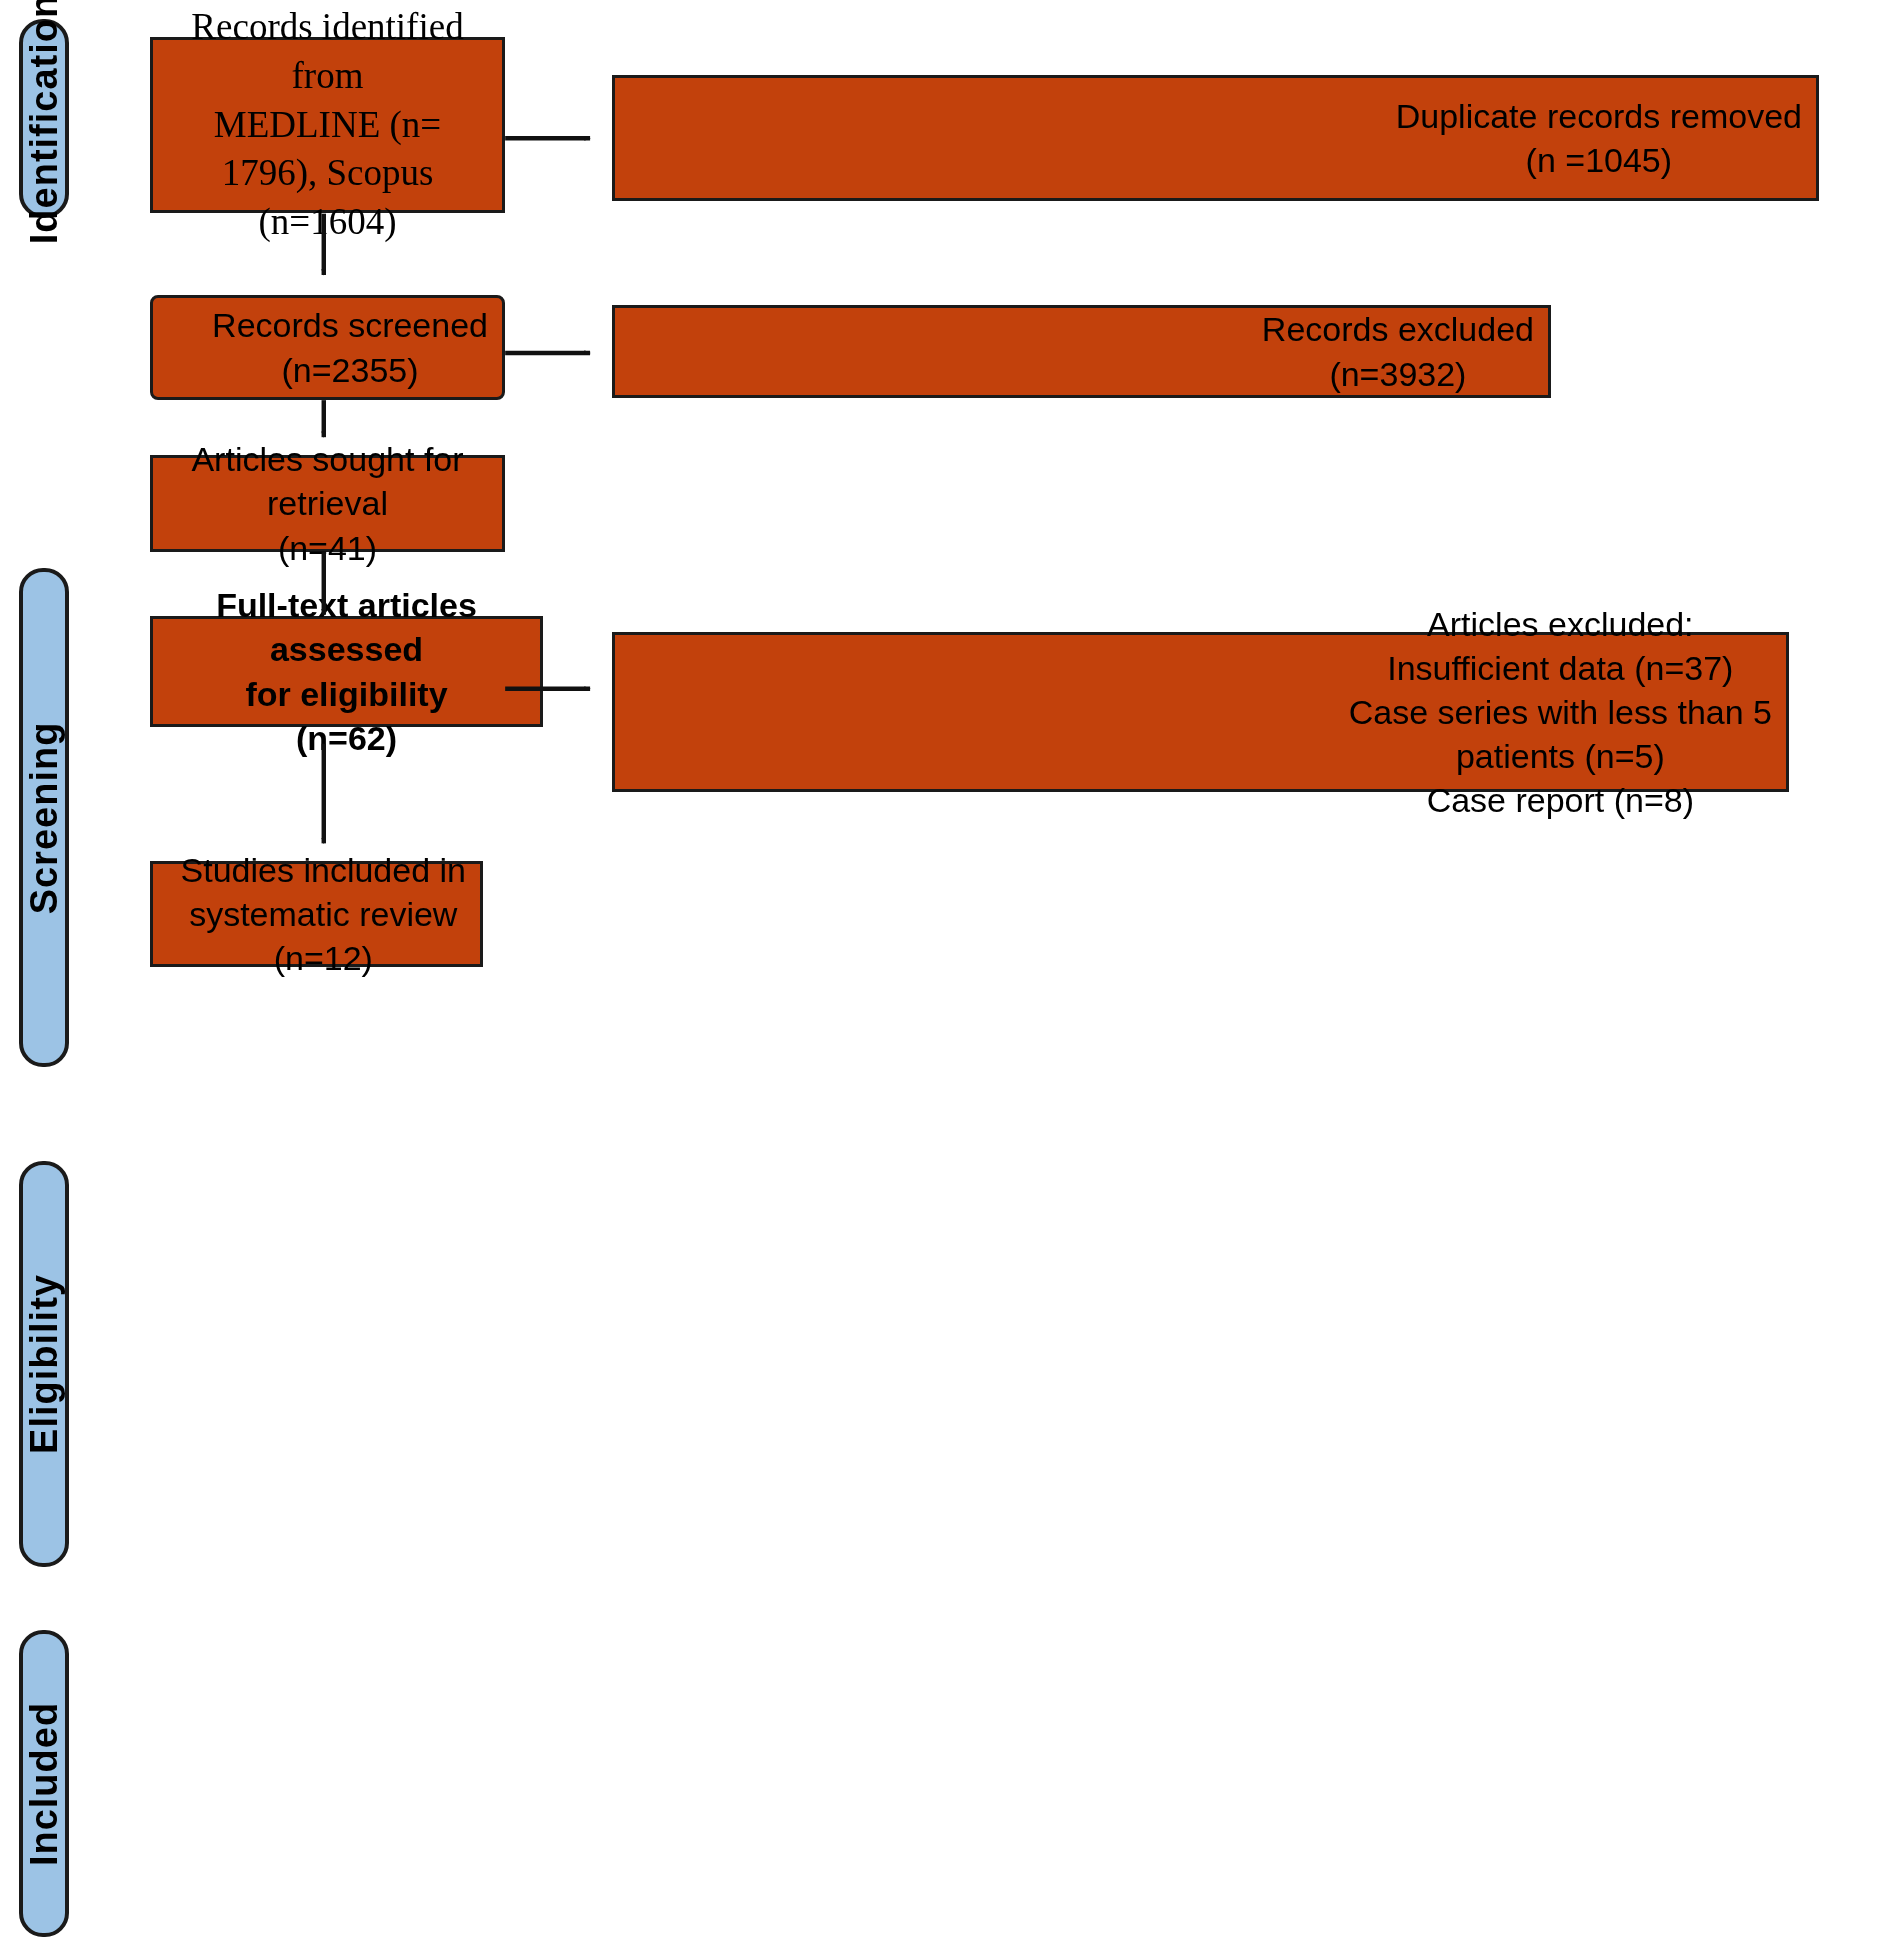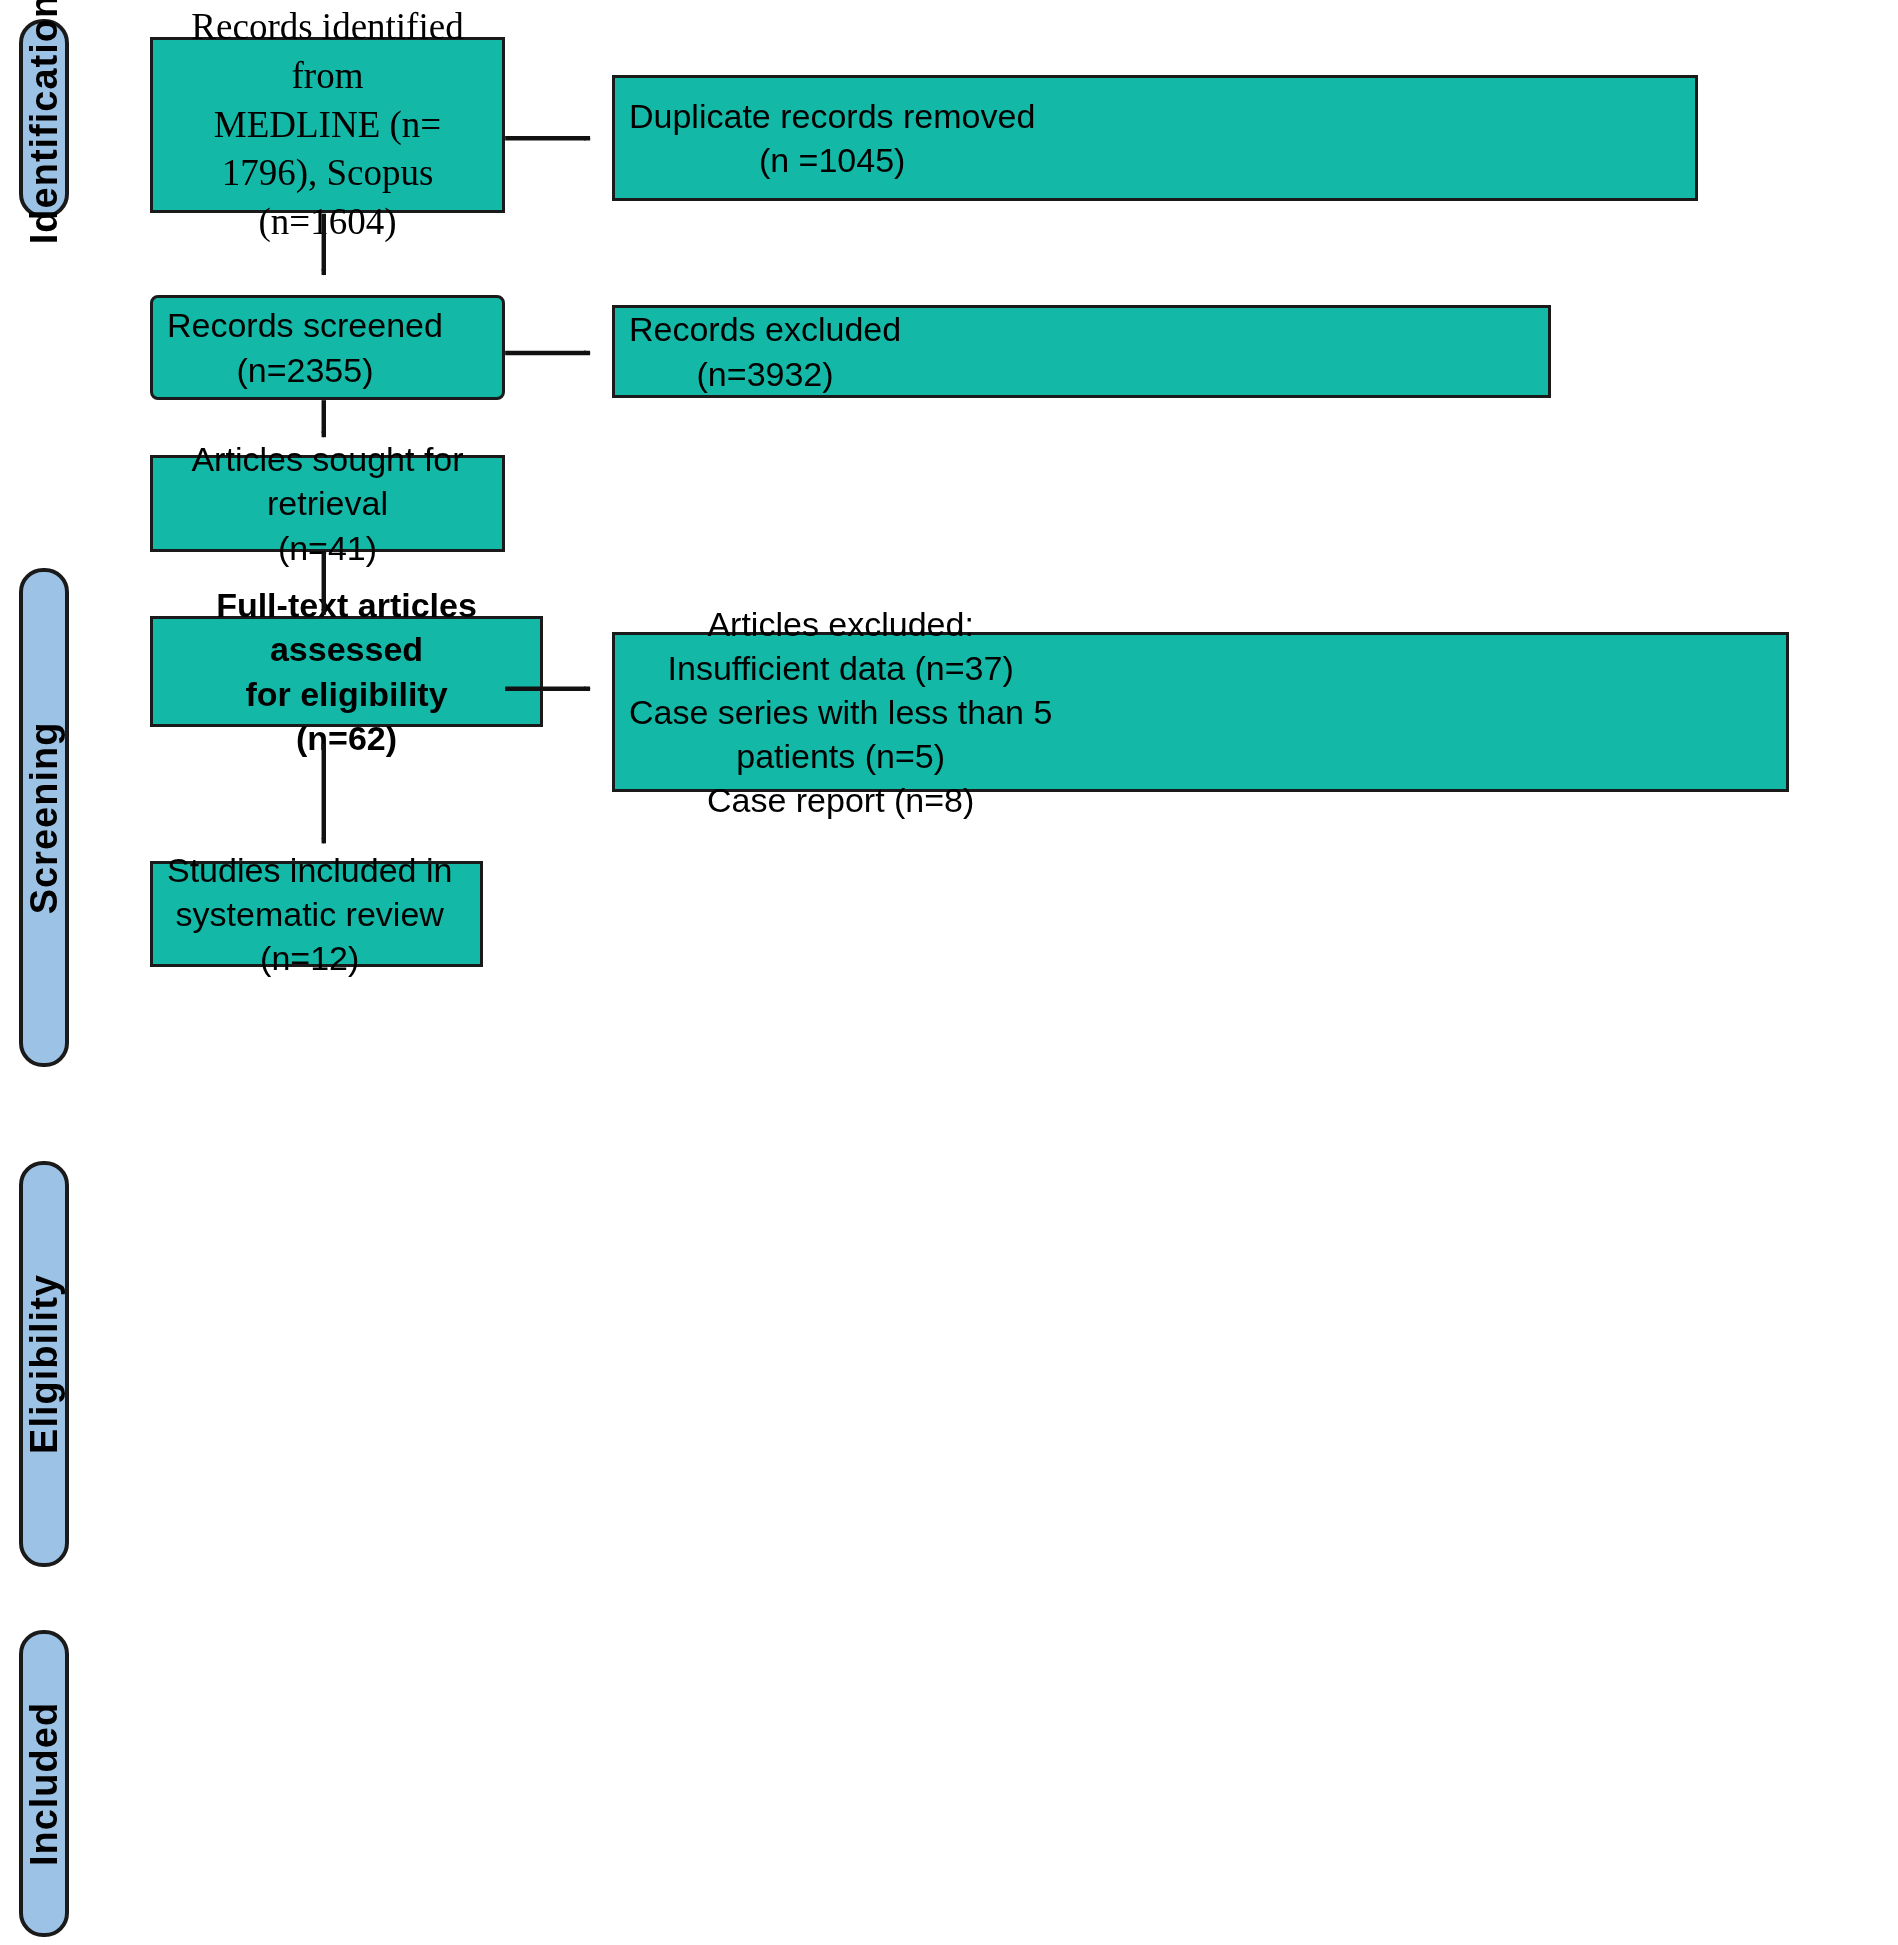--- a/index.html
+++ b/index.html
@@ -37,26 +37,26 @@
     font-weight: bold;
     font-size: 38px;
     letter-spacing: 1px;
     color: #000000;
     line-height: 1;
   }
 
   
   .flow-box {
     position: absolute;
-    background: #14b8a6;
+    background: #c2410c;
     border: 3.8px solid #1a1a1a;
     box-sizing: border-box;
     display: flex;
     align-items: center;
-    justify-content: flex-start;
+    justify-content: flex-end;
     text-align: center;
   }
   .flow-box .box-text {
     font-family: "Liberation Sans", sans-serif;
     font-size: 34px;
     line-height: 1.30;
     color: #000000;
     padding: 0 14px;
     white-space: pre-line;
   }
@@ -96,21 +96,21 @@
   <div class="phase-pill" style="left:19px; top:1630px; width:50px; height:307px;">
     <span class="phase-label">Included</span>
   </div>
 
   <div class="flow-box serif" style="left:150px; top:37px; width:355px; height:176px;">
     <span class="box-text">Records identified from
 MEDLINE (n= 1796), Scopus
 (n=1604)</span>
   </div>
 
-  <div class="flow-box" style="left:612px; top:75px; width:1086px; height:126px;">
+  <div class="flow-box" style="left:612px; top:75px; width:1207px; height:126px;">
     <span class="box-text">Duplicate records removed
 (n =1045)</span>
   </div>
 
   <div class="flow-box" style="left:150px; top:295px; width:355px; height:105px;border-radius:8px;">
     <span class="box-text">Records screened
 (n=2355)</span>
   </div>
 
   <div class="flow-box" style="left:612px; top:305px; width:939px; height:93px;">

